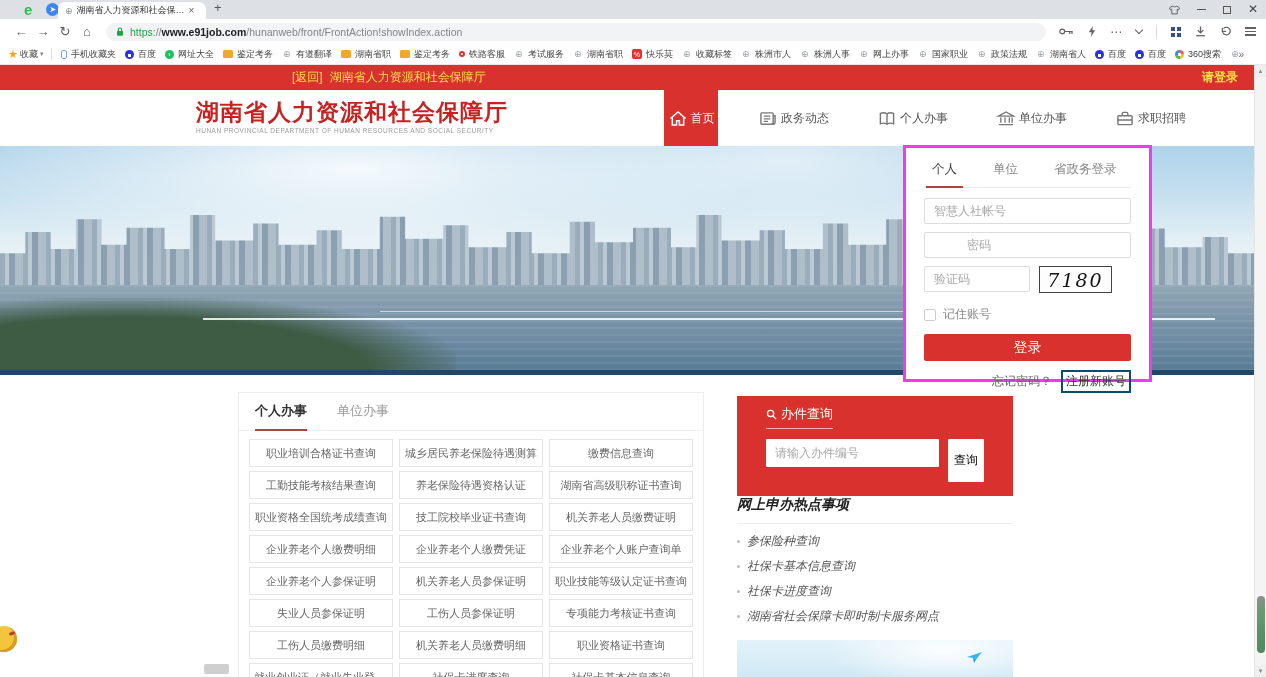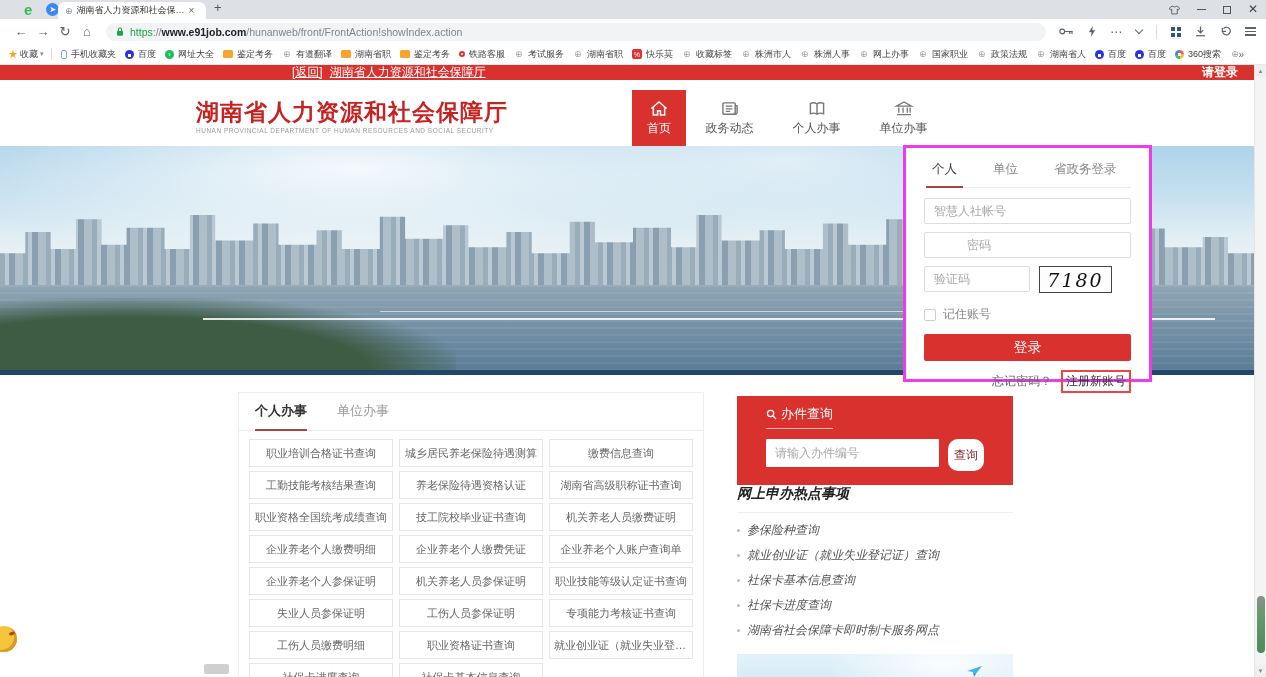--- a/index.html
+++ b/index.html
@@ -48,31 +48,31 @@
   .ico-green { width:9px; height:9px; border-radius:50%; background:#1dbf60; color:#fff; font-size:7px; }
   .ico-green::before { content:"›"; }
   .ico-folder { width:10px; height:8px; border-radius:1.5px; background:#f7a42c; }
   .ico-red { width:6px; height:6px; border:2px solid #e03131; border-radius:50%; background:#fff; }
   .ico-badge { width:10px; height:10px; border-radius:2px; background:#e5302f; color:#fff; font-size:7px; display:inline-flex; align-items:center; justify-content:center; }
   .ico-badge::before { content:"%"; }
   .ico-360 { width:9px; height:9px; border-radius:50%; background:radial-gradient(circle,#fff 0 1.8px,transparent 1.9px), conic-gradient(#f45b4e 0 25%, #fdbd3d 25% 50%, #43c157 50% 75%, #3f83f8 75% 100%); }
   .bm-more { margin-left:auto; color:#666; font-size:10px; padding-right:14px; }
 
   
-  .redbar { position:absolute; left:0; top:65px; width:100%; height:15px; background:#d9312e; color:#ffffff; font-size:12px; display:flex; align-items:center;text-decoration:underline; }
+  .redbar { position:absolute; left:0; top:65px; width:100%; height:25px; background:#d9312e; color:#fde047; font-size:12px; display:flex; align-items:center; }
   .redbar-left { margin-left:292px; display:flex; gap:7px; }
   .redbar-login { position:absolute; right:28px; font-weight:bold; }
 
   
   .siteheader { position:absolute; left:0; top:90px; width:100%; height:56px; background:#fff; }
   .logo { position:absolute; left:196px; top:9px; }
   .logo-title { color:#c52322; font-size:23px; font-weight:bold; letter-spacing:1px; line-height:26px; }
   .logo-sub { color:#9a9a9a; font-size:6.5px; letter-spacing:.5px; margin-top:2px; }
   .nav { position:absolute; left:632px; top:0; height:56px; display:flex; }
-  .nav-item { width:87px; height:56px; display:flex; flex-direction:column; align-items:center; justify-content:center; gap:3px; color:#555; font-size:12px; }
+  .nav-item { width:87px; height:56px; display:flex; flex-direction:row; align-items:center; justify-content:center; gap:3px; color:#555; font-size:12px;margin-left:32px; }
   .nav-item svg { stroke:#777; }
   .nav-item.active { width:54px; background:#d9312e; color:#fff; }
   .nav-item.active svg { stroke:#fff; }
 
   
   .banner { position:absolute; left:0; top:146px; width:100%; height:229px; border-bottom:5px solid #224668; overflow:hidden;
     background:
       radial-gradient(ellipse at 28% 10%, rgba(255,255,255,.85), transparent 32%),
       radial-gradient(ellipse at 62% 6%, rgba(255,255,255,.6), transparent 28%),
       linear-gradient(180deg,#aed3ea 0%, #c6e0ef 22%, #e3eff5 42%, #eef4f6 58%, #d6e2ea 70%, #a9bcc9 100%); }
@@ -97,39 +97,39 @@
   .lfield::placeholder { color:#a9a9a9; }
   .mt10 { margin-top:10px; } .mt8 { margin-top:8px;padding-left:42px; }
   .cap-row { display:flex; gap:9px; margin-top:8px; }
   .cap-input { width:106px; }
   .captcha { width:73px; height:27px; border:1.5px solid #444; display:flex; align-items:center; justify-content:center;
     font-family:"DejaVu Serif",serif; font-style:italic; font-size:19px; letter-spacing:2px; color:#131313; background:#fdfdfd; }
   .remember { display:flex; align-items:center; gap:7px; margin-top:13px; font-size:12px; color:#8a8a8a; }
   .cb { width:12px; height:12px; border:1px solid #ccc; border-radius:2px; background:#fff; }
   .login-btn { margin-top:11px; width:100%; height:27px; background:#d9312e; color:#fff; font-size:14px; border:none; border-radius:2px; }
   .llinks { margin-top:9px; display:flex; justify-content:flex-end; align-items:center; gap:9px; font-size:12px; color:#666; }
-  .register { border:2px solid #ef4444; padding:1px 3px; color:#333; }
+  .register { border:2px solid #0c4a6e; padding:1px 3px; color:#333; }
 
   
   .main { position:absolute; left:0; top:380px; width:100%; height:297px; background:#fff; }
   .services-card { position:absolute; left:238px; top:12px; width:466px; border:1px solid #ededed; background:#fff; }
   .stabs { display:flex; gap:30px; padding:9px 16px 0; border-bottom:1px solid #eee; font-size:13px; }
   .stab { color:#999; padding-bottom:9px; }
   .stab.active { color:#333; font-weight:bold; border-bottom:2px solid #a94442; margin-bottom:-1px; }
   .sgrid { display:grid; grid-template-columns:repeat(3,144px); gap:4px 6px; padding:8px 10px 10px; }
   .sbtn { display:block; height:28px; line-height:26px; border:1px solid #e5e5e5; background:#fff; color:#666; font-size:11px;
     text-align:center; white-space:nowrap; overflow:hidden; text-overflow:ellipsis; padding:0 4px; font-family:inherit; }
 
   .right-col { position:absolute; left:737px; top:16px; width:276px; }
   .case-panel { background:#d9312e; padding:9px 29px 14px; color:#fff; }
   .case-title { font-size:13px; display:inline-flex; align-items:center; gap:4px; padding-bottom:5px; border-bottom:1px solid rgba(255,255,255,.65); margin-bottom:10px; }
   .case-row { display:flex; gap:9px; }
   .case-input { flex:1; height:28px; border:none; border-radius:1px; padding:0 9px; font-size:12px; color:#333; outline:none; }
   .case-input::placeholder { color:#a9a9a9; }
-  .case-btn { width:62px; height:32px; background:#fff; color:#7f1d1d; font-size:12px; border:none; border-radius:10px; }
+  .case-btn { width:62px; height:43px; background:#fff; color:#000000; font-size:12px; border:none; border-radius:1px; }
   .hot { margin-top:0;font-style:italic; }
   .hot-title { font-size:14px; font-weight:bold; color:#222; padding-bottom:9px; border-bottom:1px solid #eee; }
   .hot-list { margin-top:5px; }
   .hot-item { font-size:12px; color:#555; padding:4px 0; display:flex; align-items:center; gap:7px; }
   .bullet { width:3px; height:3px; background:#bbb; border-radius:50%; flex:none; }
   .promo { margin-top:11px; height:72px; position:relative; overflow:hidden; display:flex; align-items:flex-end; justify-content:center;
     background:radial-gradient(ellipse at 75% 15%, rgba(255,255,255,.9), transparent 40%),
                linear-gradient(180deg,#e3f2fa 0%, #cfe8f4 55%, #bfe0f0 100%); }
   .plane { position:absolute; right:30px; top:12px; }
 
@@ -360,20 +360,27 @@
         <svg width="20" height="17" viewBox="0 0 20 18">
             <path d="M10 4 C8 2.8 5 2.8 3 3.6 V14.6 C5 13.8 8 13.8 10 15 C12 13.8 15 13.8 17 14.6 V3.6 C15 2.8 12 2.8 10 4 Z M10 4 V15" fill="none" stroke-width="1.5"></path>
           </svg>
         <span>个人办事</span>
       </div>
       <div class="nav-item">
         <svg width="20" height="17" viewBox="0 0 20 18">
             <path d="M2 6.5 L10 2 L18 6.5 Z M4.5 8 V13.5 M9 8 V13.5 M13.5 8 V13.5 M16.5 8 V13.5 M2.5 15.5 H17.5" fill="none" stroke-width="1.4"></path>
           </svg>
         <span>单位办事</span>
+      </div>
+      <div class="nav-item">
+        <svg width="20" height="17" viewBox="0 0 20 18">
+            <rect x="2.5" y="6" width="15" height="9.5" rx="1" fill="none" stroke-width="1.5"></rect>
+            <path d="M7 6 V4 a1.5 1.5 0 0 1 1.5 -1.5 h3 a1.5 1.5 0 0 1 1.5 1.5 V6 M2.5 10.5 h15" fill="none" stroke-width="1.5"></path>
+          </svg>
+        <span>求职招聘</span>
       </div>
     </div>
   </div>
 
   <div class="banner">
     <div class="city"></div>
     <div class="river"></div>
     <div class="island"></div>
     <div class="bridge"></div>
     <div class="bridge2"></div>
@@ -427,20 +434,21 @@
           <button class="sbtn">企业养老个人缴费明细</button>
           <button class="sbtn">企业养老个人缴费凭证</button>
           <button class="sbtn">企业养老个人账户查询单</button>
           <button class="sbtn">企业养老个人参保证明</button>
           <button class="sbtn">机关养老人员参保证明</button>
           <button class="sbtn">职业技能等级认定证书查询</button>
           <button class="sbtn">失业人员参保证明</button>
           <button class="sbtn">工伤人员参保证明</button>
           <button class="sbtn">专项能力考核证书查询</button>
           <button class="sbtn">工伤人员缴费明细</button>
+          <button class="sbtn">机关养老人员缴费明细</button>
           <button class="sbtn">职业资格证书查询</button>
           <button class="sbtn">就业创业证（就业失业登记证）...</button>
           <button class="sbtn">社保卡进度查询</button>
           <button class="sbtn">社保卡基本信息查询</button>
         </div>
     </div>
 
     <div class="right-col">
       <div class="case-panel">
         <div class="case-title">
@@ -458,24 +466,20 @@
 
       <div class="hot">
         <div class="hot-title">网上申办热点事项</div>
         <div class="hot-list">
 
             <div class="hot-item">
               <span class="bullet"></span>
               <span>参保险种查询</span>
             </div>
 
-            <div class="hot-item">
-              <span class="bullet"></span>
-              <span>就业创业证（就业失业登记证）查询</span>
-            </div>
 
             <div class="hot-item">
               <span class="bullet"></span>
               <span>社保卡基本信息查询</span>
             </div>
 
             <div class="hot-item">
               <span class="bullet"></span>
               <span>社保卡进度查询</span>
             </div>

